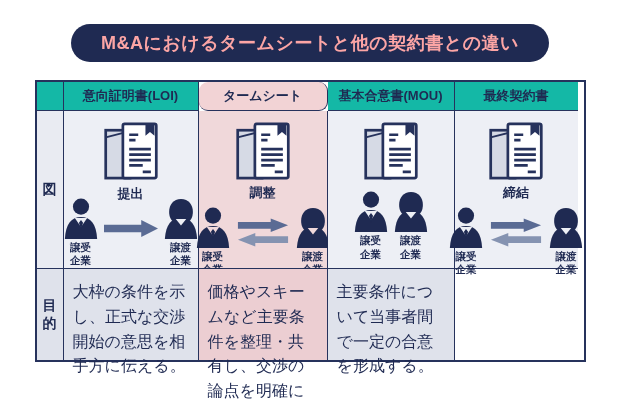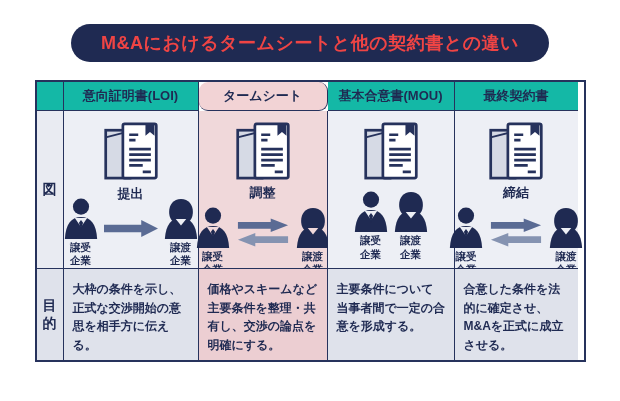--- a/index.html
+++ b/index.html
@@ -14,21 +14,21 @@
 
   
   .title-pill {
     margin: 24px auto 18px auto;
     width: 478px; height: 38px;
     background: #1f2a52;
     border-radius: 19px;
     display: flex; align-items: center; justify-content: center;
   }
   .title-pill .t {
-    color: #ef4444; font-weight: bold; font-size: 18px; letter-spacing: 0.5px;
+    color: #fca5a5; font-weight: bold; font-size: 18px; letter-spacing: 0.5px;
     white-space: nowrap;
   }
 
   
   .tbl {
     margin: 0 auto;
     width: 551px;
     border: 2.5px solid #26325c;
     display: grid;
     grid-template-columns: 27px 135px 129px 127px 123px;
@@ -48,21 +48,21 @@
 
   .rowlab { background: #e9ebf2; display: flex; align-items: center; justify-content: center; }
   .rowlab .rl { font-weight: bold; font-size: 14px; white-space: pre-line; text-align: center; line-height: 1.25; }
   .rowlab.purp { background: #dfe2eb; }
 
   .fig { background: #edeff5; --cellbg: #edeff5; display: flex; flex-direction: column; align-items: center; padding-top: 9px; }
   .fig.pink { background: #f0d8da; --cellbg: #f0d8da; }
 
   .purpose { background: #dfe2eb; padding: 11px 8px 6px 9px; }
   .purpose.pink { background: #ecced2; }
-  .purpose .p { font-weight: bold; font-size: 12px; line-height: 1.55; }
+  .purpose .p { font-weight: normal; font-size: 16px; line-height: 1.55; }
 
   
   .docwrap { height: 68px; display: flex; justify-content: center; }
   .exchange { display: flex; align-items: flex-end; margin-top: 2px; }
   .party { display: flex; flex-direction: column; align-items: center; width: 40px; }
   .plabel { font-weight: bold; font-size: 10.5px; line-height: 1.3; text-align: center; white-space: pre-line; margin-top: 2px; }
   .mid { display: flex; flex-direction: column; align-items: center; justify-content: flex-end; margin: 0 1px 30px 1px; width: 58px; }
   .action { font-weight: bold; font-size: 13px; margin-bottom: 16px; white-space: nowrap; }
 </style>
 </head>
@@ -244,18 +244,15 @@
     </div>
     <div class="cell purpose last-row">
       <div class="p">大枠の条件を示し、正式な交渉開始の意思を相手方に伝える。</div>
     </div>
     <div class="cell purpose pink last-row">
       <div class="p">価格やスキームなど主要条件を整理・共有し、交渉の論点を明確にする。</div>
     </div>
     <div class="cell purpose last-row">
       <div class="p">主要条件について当事者間で一定の合意を形成する。</div>
     </div>
-    <div class="cell purpose last-col last-row">
-      <div class="p">合意した条件を法的に確定させ、M&amp;Aを正式に成立させる。</div>
-    </div>
 
   </div>
 </div>
 
 </body></html>

